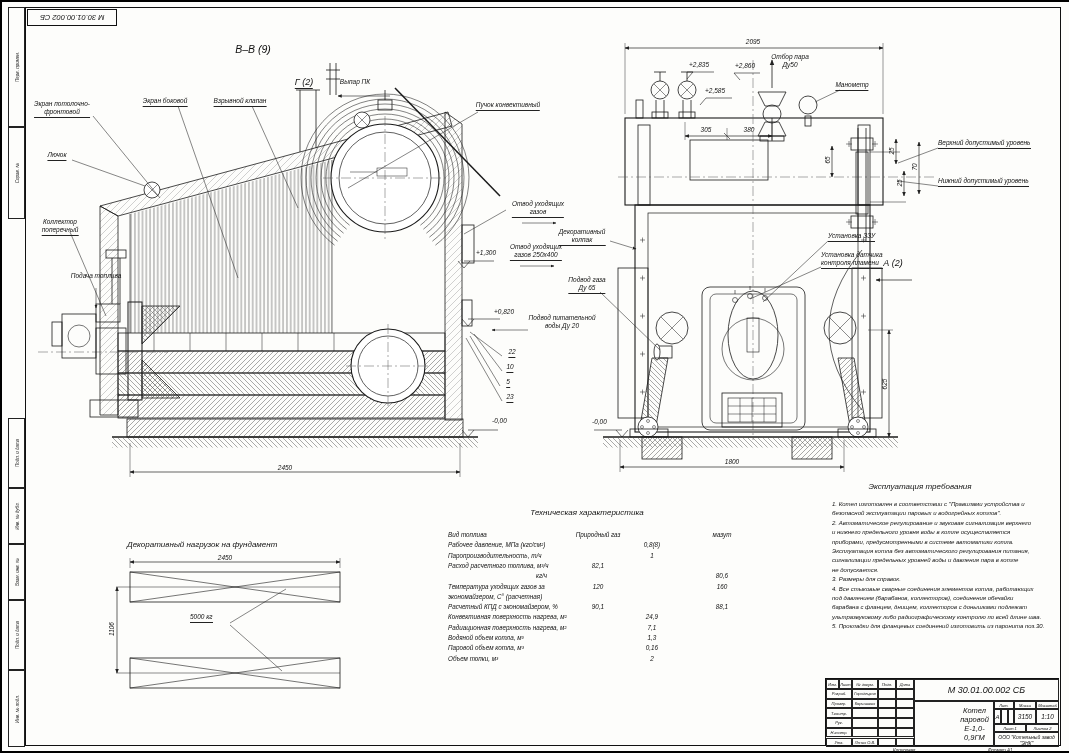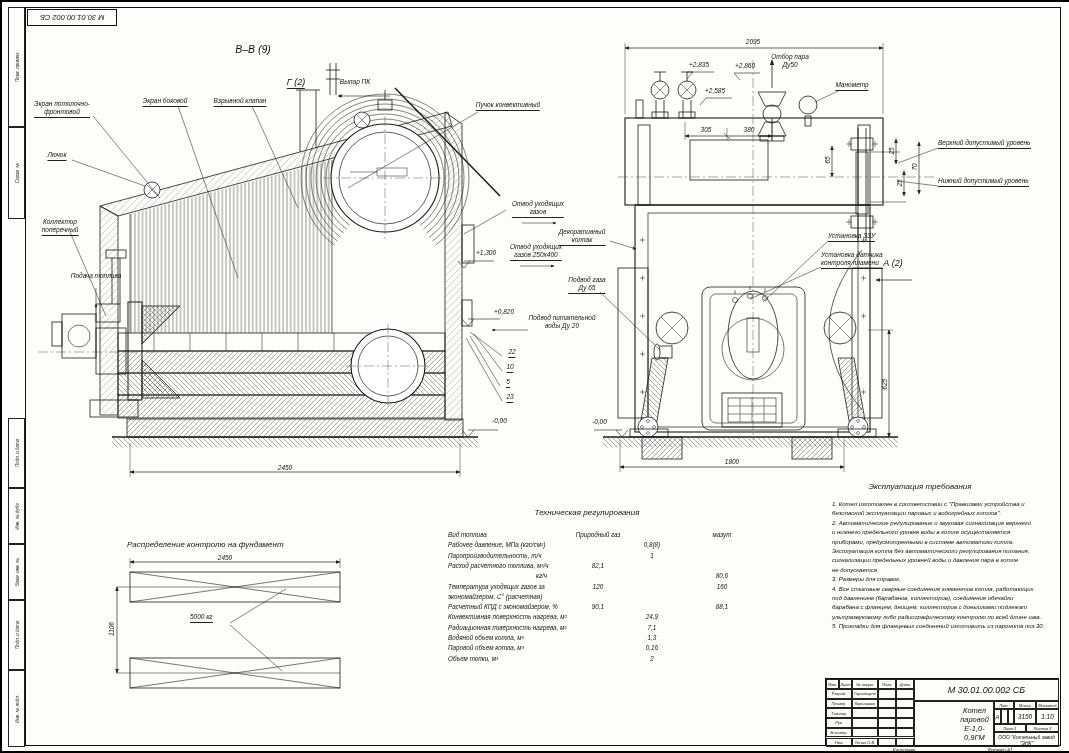--- a/index.html
+++ b/index.html
@@ -333,21 +333,21 @@
       <line x1="130" y1="568" x2="130" y2="558" class="ext"></line>
         <line x1="340" y1="568" x2="340" y2="558" class="ext"></line>
       <line x1="130" y1="562" x2="340" y2="562" class="dim" marker-start="url(#ar)" marker-end="url(#ar)"></line>
       <line x1="117" y1="587" x2="117" y2="673" class="dim" marker-start="url(#ar)" marker-end="url(#ar)"></line>
       <line x1="230" y1="623" x2="286" y2="589" class="ldr"></line>
       <line x1="230" y1="625" x2="282" y2="671" class="ldr"></line>
     </g>
   </svg>
 
   <div class="lbl c f10" style="left:253px;top:43px;">В–В (9)</div>
-  <div class="lbl c u f9" style="left:296px;top:77px;">Г (2)</div>
+  <div class="lbl c u f9" style="left:304px;top:77px;">Г (2)</div>
   <div class="lbl c" style="left:355px;top:78px;">Выпар ПК</div>
   <div class="lbl c u" style="left:62px;top:100px;">Экран потолочно-
 фронтовой</div>
   <div class="lbl c u" style="left:165px;top:97px;">Экран боковой</div>
   <div class="lbl c u" style="left:240px;top:97px;">Взрывной клапан</div>
   <div class="lbl c u" style="left:508px;top:101px;">Пучок конвективный</div>
   <div class="lbl c u" style="left:57px;top:151px;">Лючок</div>
   <div class="lbl c u" style="left:60px;top:218px;">Коллектор
 поперечный</div>
   <div class="lbl c" style="left:96px;top:272px;">Подача топлива</div>
@@ -387,26 +387,26 @@
   <div class="lbl rot" style="left:900px;top:183px;">25</div>
   <div class="lbl u" style="left:938px;top:139px;">Верхний допустимый уровень</div>
   <div class="lbl u" style="left:938px;top:177px;">Нижний допустимый уровень</div>
   <div class="lbl u" style="left:828px;top:232px;">Установка ЗЗУ</div>
   <div class="lbl u" style="left:821px;top:251px;">Установка датчика
 контроля пламени</div>
   <div class="lbl c f9" style="left:893px;top:258px;">А (2)</div>
   <div class="lbl rot" style="left:885px;top:384px;">625</div>
   <div class="lbl c" style="left:732px;top:458px;">1800</div>
 
-  <div class="lbl f8" style="left:127px;top:540px;">Распределение контролю на фундамент</div>
+  <div class="lbl f8" style="left:127px;top:540px;">Декоративный нагрузок на фундамент</div>
   <div class="lbl c" style="left:225px;top:554px;">2450</div>
   <div class="lbl rot" style="left:112px;top:629px;">1106</div>
   <div class="lbl u" style="left:190px;top:613px;">5000 кг</div>
 
-  <div class="lbl c f8" style="left:587px;top:508px;">Техническая регулирования</div>
+  <div class="lbl c f8" style="left:587px;top:508px;">Техническая характеристика</div>
   <div class="tc">
     <div class="tc-row" style="top:0px">
         <span class="tc-l">Вид топлива</span>
         <span class="tc-g">Природный газ</span>
         <span class="tc-z">мазут</span>
       </div>
     <div class="tc-row" style="top:10.3px">
         <span class="tc-l">Рабочее давление, МПа (кгс/см²)</span>
         <span class="tc-m">0,8(8)</span>
       </div>

